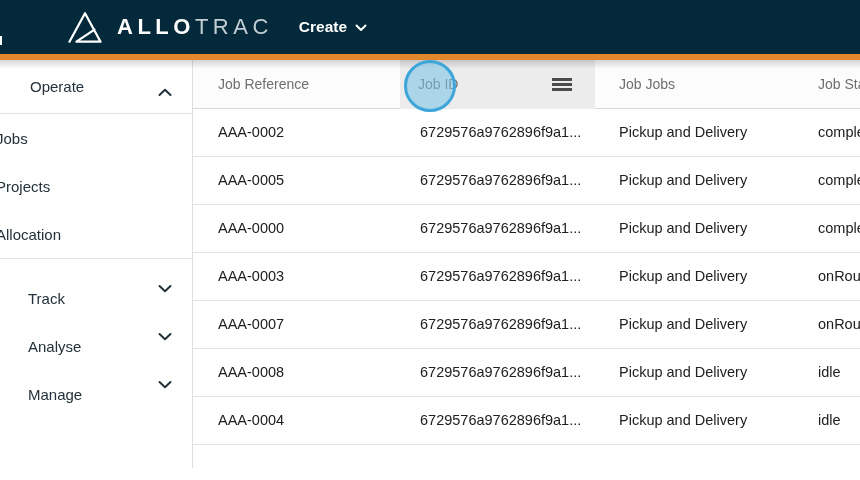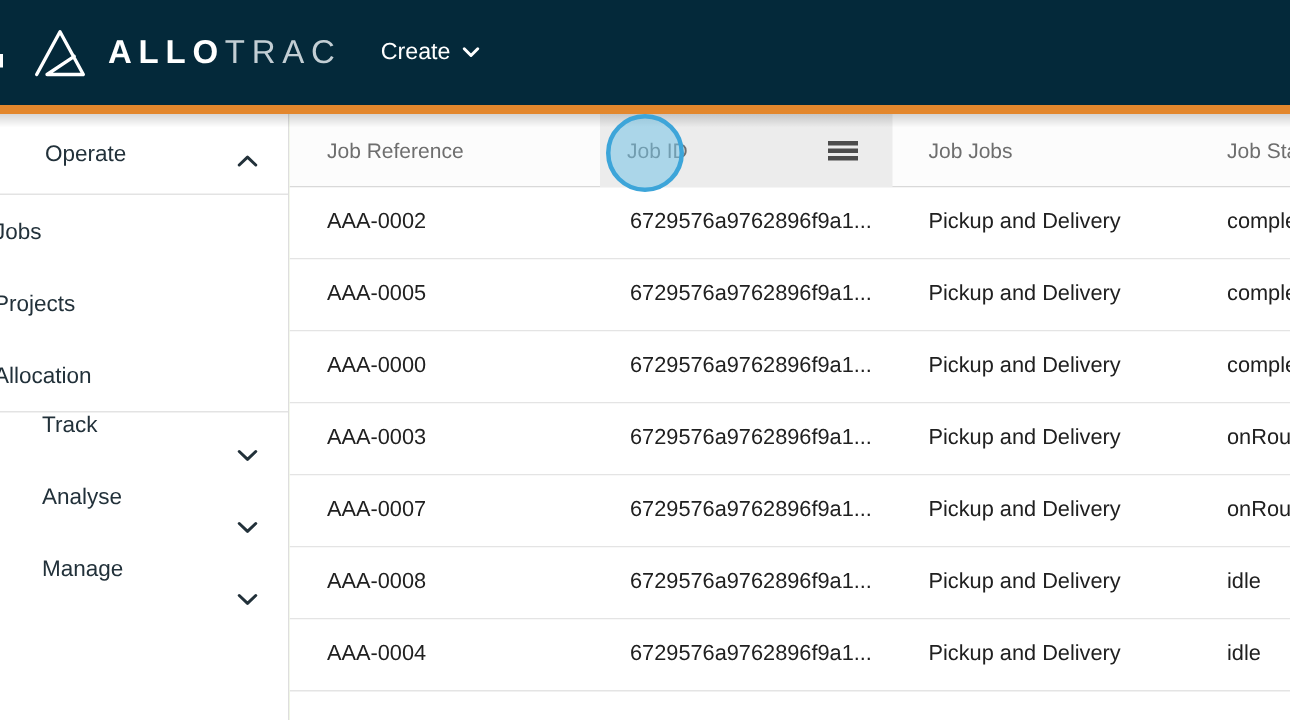--- a/index.html
+++ b/index.html
@@ -6,31 +6,31 @@
   html, body { margin: 0; padding: 0; }
   body {
     width: 860px; height: 480px; overflow: hidden;
     font-family: "Liberation Sans", "DejaVu Sans", sans-serif;
     background: #ffffff;
   }
   .app { position: relative; width: 860px; height: 480px; overflow: hidden; }
 
   
   .topbar {
-    height: 70px; background: #04293a;
-    display: flex; align-items: center; position: relative;
+    height: 54px; background: #04293a;
+    display: flex; align-items: center; position: relative; padding-left: 45px;
   }
   .edge-sliver { position: absolute; left: 0; top: 36px; width: 2px; height: 9px; background: #fff; }
   .logo { margin-left: 21px; width: 38px; height: 40px; display: flex; align-items: center; cursor: pointer; }
   .wordmark { margin-left: 13px; font-size: 22px; letter-spacing: 4.5px; white-space: nowrap; }
   .wm-bold { color: #ffffff; font-weight: 700; }
   .wm-light { color: #c3ced4; font-weight: 300; }
   .create {
     margin-left: 26px; display: flex; align-items: center; gap: 8px;
-    color: #ffffff; font-size: 15.5px; font-weight: 400; cursor: pointer;
+    color: #ffffff; font-size: 15.5px; font-weight: 700; cursor: pointer;
   }
 
   
   .accent { height: 6px; background: #e3872d; }
 
   
   .content { display: flex; height: 408px; position: relative; background: #bef264; }
   .content::before {
     content: ""; position: absolute; left: 0; right: 0; top: 0; height: 9px;
     background: linear-gradient(rgba(0,0,0,0.16), rgba(0,0,0,0));
@@ -41,21 +41,21 @@
   .sidebar { width: 193px; min-width: 193px; background: #fff; border-right: 1px solid #dedede; }
   .op-row {
     height: 54px; border-bottom: 1px solid #e3e3e3;
     display: flex; align-items: center; position: relative; cursor: pointer;
   }
   .op-label { margin-left: 30px; font-size: 15px; color: #22313a; }
   .side-chevron { position: absolute; right: 20px; top: 50%; margin-top: -4px; }
   .side-link { height: 48px; display: flex; align-items: center; cursor: pointer; }
   .side-link span { margin-left: -4px; font-size: 15px; color: #22313a; white-space: nowrap; }
   .side-divider { border-top: 1px solid #e3e3e3; }
-  .collapsed-row { height: 48px; display: flex; align-items: flex-start; position: relative; cursor: pointer; }
+  .collapsed-row { height: 48px; display: flex; align-items: flex-end; position: relative; cursor: pointer; }
   .collapsed-row span { margin-left: 28px; font-size: 15px; color: #22313a; }
 
   
   .main { flex: 1; position: relative; overflow: hidden; background: #fff; }
   .thead { height: 49px; border-bottom: 1px solid #d9d9d9; position: relative; background: #fcfcfc; }
   .th { position: absolute; top: 0; line-height: 48px; font-size: 14px; color: #6e6e6e; white-space: nowrap; }
   .th-ref { left: 25px; }
   .th-type { left: 426px; }
   .th-status { left: 625px; }
   .jobid-cell { position: absolute; left: 207px; top: 0; width: 195px; height: 49px; background: #ececec; cursor: pointer; }

